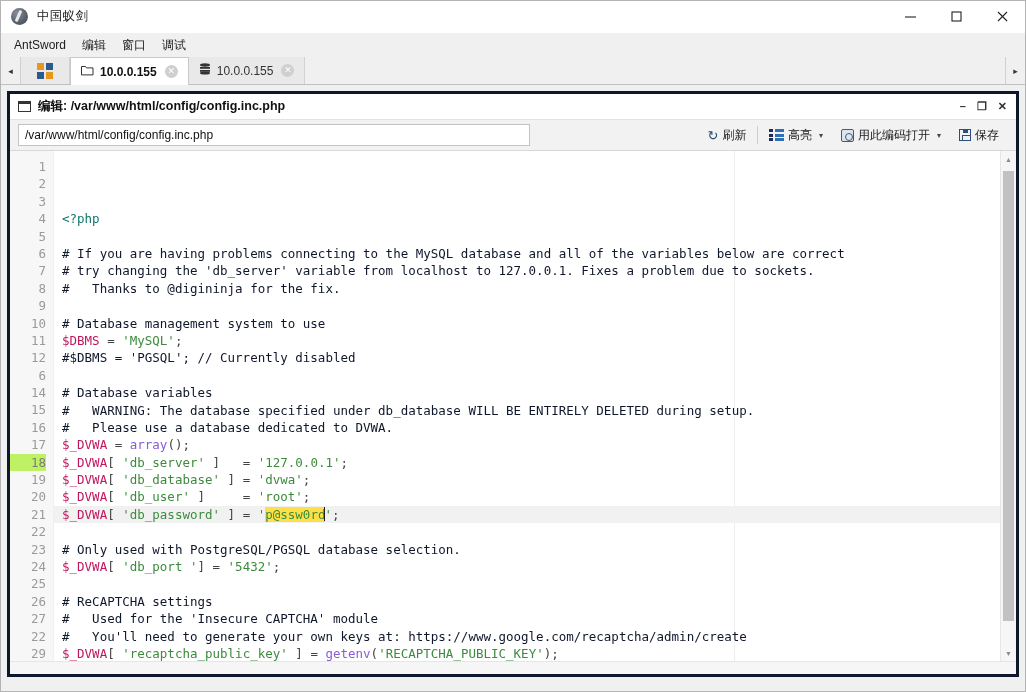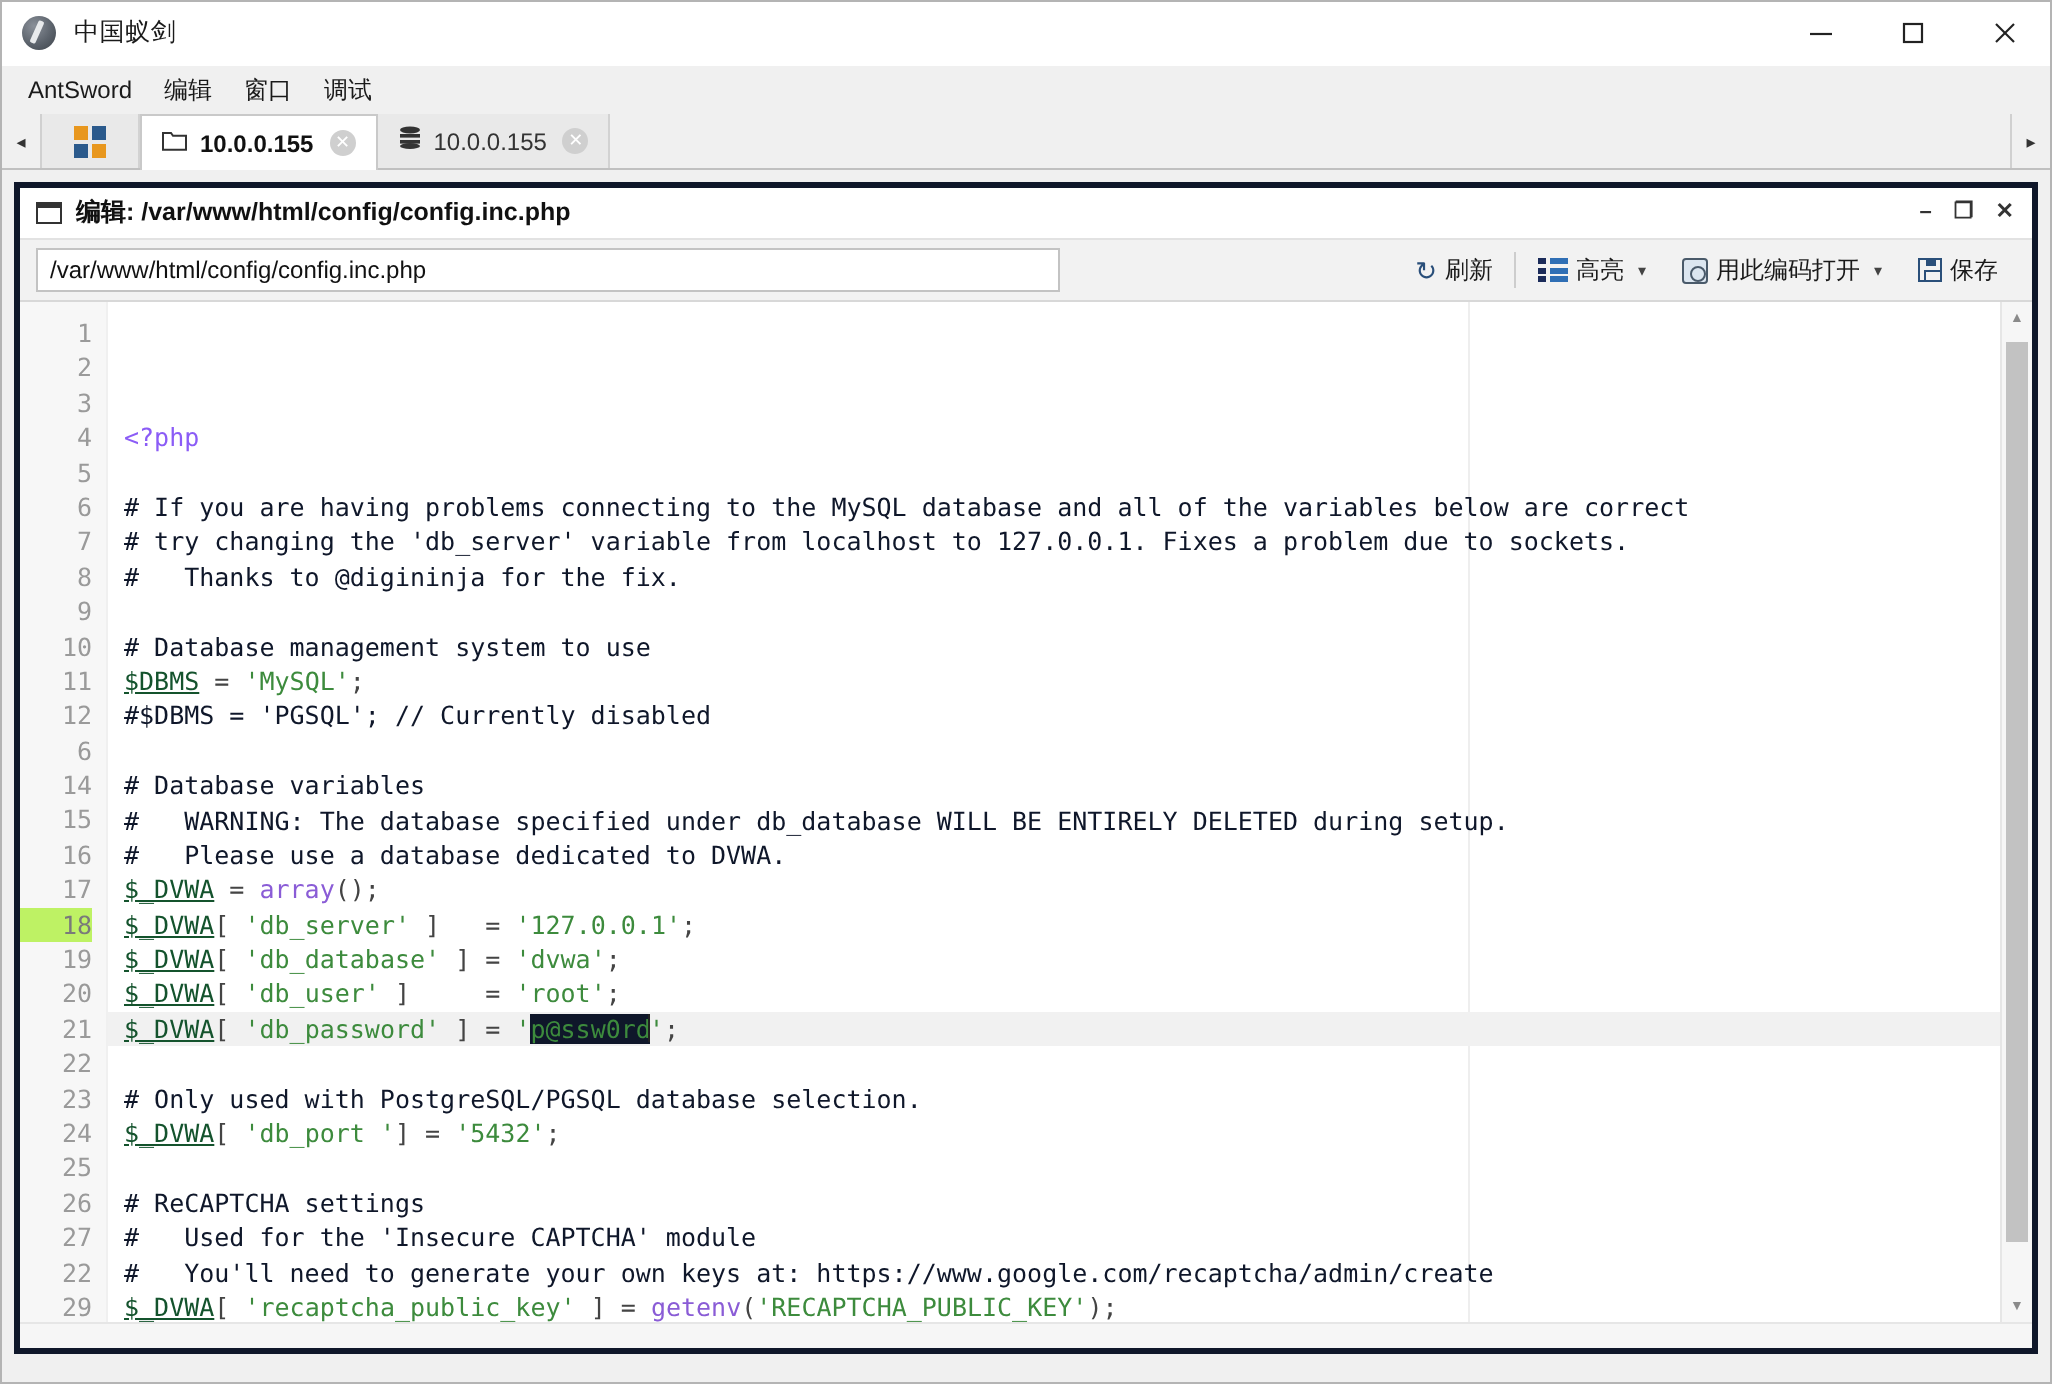--- a/index.html
+++ b/index.html
@@ -219,28 +219,28 @@
     left: 680px; top: 0; bottom: 0;
     width: 1px; background: #eeeeee;
   }
   .code .line { height: 17.4px; position: relative; }
   .code .line.active::before {
     content: ""; position: absolute; left: -8px; right: -400px; top: 0; height: 17.4px;
     background: #f1f1f1; z-index: 0;
   }
   .code .line > span { position: relative; z-index: 1; }
   .tok-comment { color: #0f172a; }
-  .tok-var { color: #14532d; text-decoration: underline; }
+  .tok-var { color: #be185d; }
   .tok-str { color: #3d8b3d; }
   .tok-fn { color: #8a5cd6; }
   .tok-punct { color: #444; }
   .tok-op { color: #444; }
-  .tok-tag { color: #8b5cf6; }
+  .tok-tag { color: #0f766e; }
   .sel {
-    background: #0f172a; color: #3d8b3d;
+    background: #fde047; color: #3d8b3d;
   }
   .caret-bar {
     display: inline-block; width: 1px; height: 14px;
     background: #222; vertical-align: -2px; margin: 0 -1px;
   }
 
   
   .vscroll {
     width: 16px; min-width: 16px;
     background: #f6f6f6;

